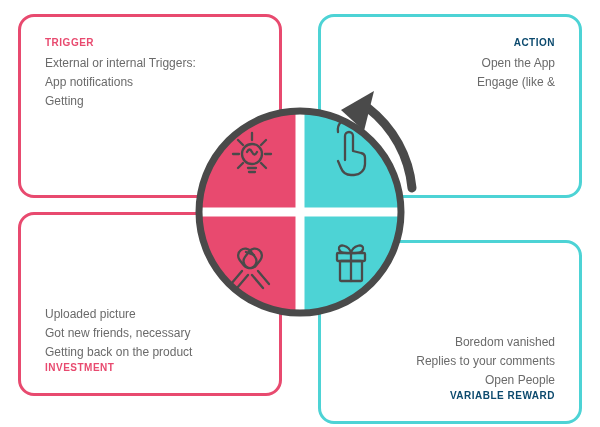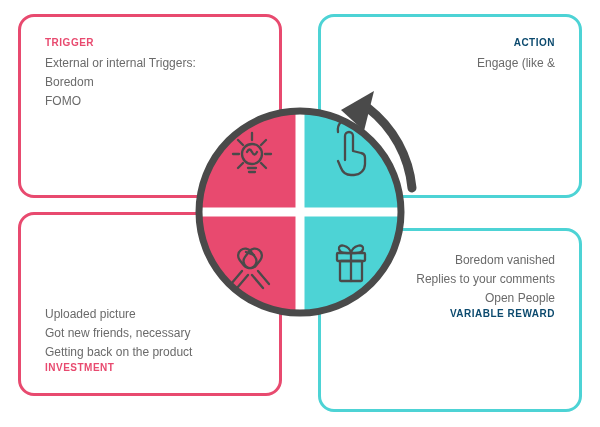--- a/index.html
+++ b/index.html
@@ -14,49 +14,50 @@
   .stage{position:relative;width:600px;height:427px;background:#fff;overflow:hidden;}
 
   .card{
     position:absolute;width:264px;height:184px;background:#fff;
     border:3px solid;border-radius:16px;padding:20px 24px;
     display:flex;flex-direction:column;z-index:1;
   }
   .card-tl{left:18px;top:14px;border-color:var(--pink);}
   .card-tr{left:318px;top:14px;border-color:var(--teal);align-items:flex-end;text-align:right;}
   .card-bl{left:18px;top:212px;border-color:var(--pink);justify-content:flex-end;}
-  .card-br{left:318px;top:228px;border-color:var(--teal);align-items:flex-end;text-align:right;}
+  .card-br{left:318px;top:240px;border-color:var(--teal);justify-content:flex-end;align-items:flex-end;text-align:right;}
 
   .card-title{font-size:10px;font-weight:bold;letter-spacing:.5px;}
   .card-tl .card-title,.card-tr .card-title{margin-bottom:6px;}
   .card-bl .card-title,.card-br .card-title{margin-top:0;}
   .pink{color:var(--pink);}
   .teal{color:#0c4a6e;}
 
   .card-lines{font-size:12px;line-height:19px;color:var(--body);}
 
   .circle-layer{position:absolute;left:0;top:0;width:600px;height:427px;z-index:2;pointer-events:none;}
 </style>
 </head>
 <body>
 
 <div class="stage">
 
   <div class="card card-tl">
     <div class="card-title pink">TRIGGER</div>
     <div class="card-lines">
       <div>External or internal Triggers:</div>
-      <div>Boredom</div>
-      <div>FOMO</div>
+      <div>App notifications</div>
+      <div>Getting</div>
     </div>
   </div>
 
   <div class="card card-tr">
     <div class="card-title teal">ACTION</div>
     <div class="card-lines">
+      <div>Open the App</div>
       <div>Engage (like &amp;</div>
     </div>
   </div>
 
   <div class="card card-bl">
     <div class="card-lines">
       <div>Uploaded picture</div>
       <div>Got new friends, necessary</div>
       <div>Getting back on the product</div>
     </div>

